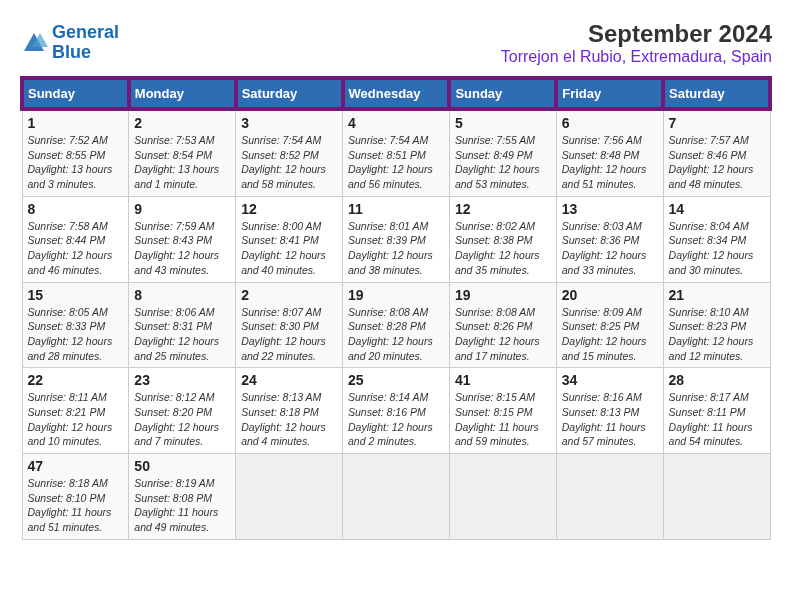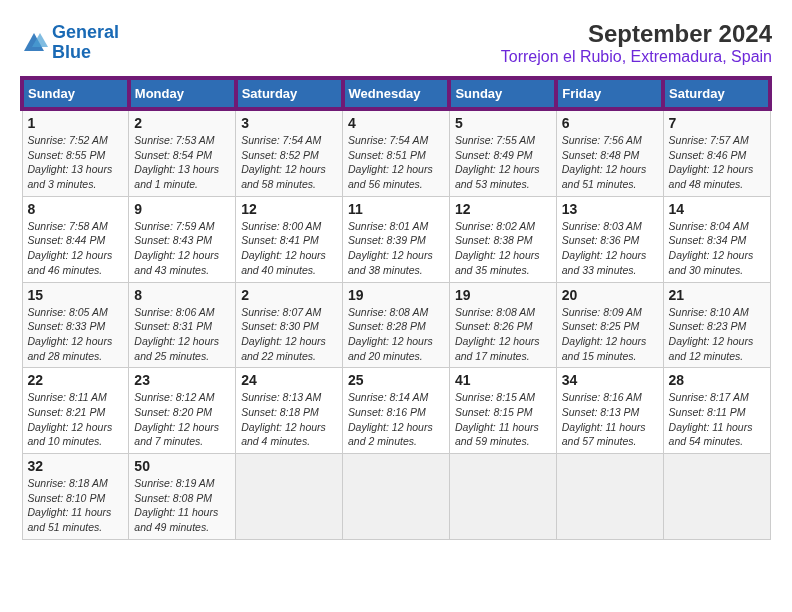--- a/index.html
+++ b/index.html
@@ -237,21 +237,21 @@
           <span class="day-num">34</span>
           <div class="day-info">Sunrise: 8:16 AM<br>Sunset: 8:13 PM<br>Daylight: 11 hours and 57 minutes.</div>
         </td>
         <td>
           <span class="day-num">28</span>
           <div class="day-info">Sunrise: 8:17 AM<br>Sunset: 8:11 PM<br>Daylight: 11 hours and 54 minutes.</div>
         </td>
       </tr>
       <tr>
         <td>
-          <span class="day-num">32</span>
+          <span class="day-num">47</span>
           <div class="day-info">Sunrise: 8:18 AM<br>Sunset: 8:10 PM<br>Daylight: 11 hours and 51 minutes.</div>
         </td>
         <td>
           <span class="day-num">50</span>
           <div class="day-info">Sunrise: 8:19 AM<br>Sunset: 8:08 PM<br>Daylight: 11 hours and 49 minutes.</div>
         </td>
         <td class="empty-cell"></td>
         <td class="empty-cell"></td>
         <td class="empty-cell"></td>
         <td class="empty-cell"></td>

